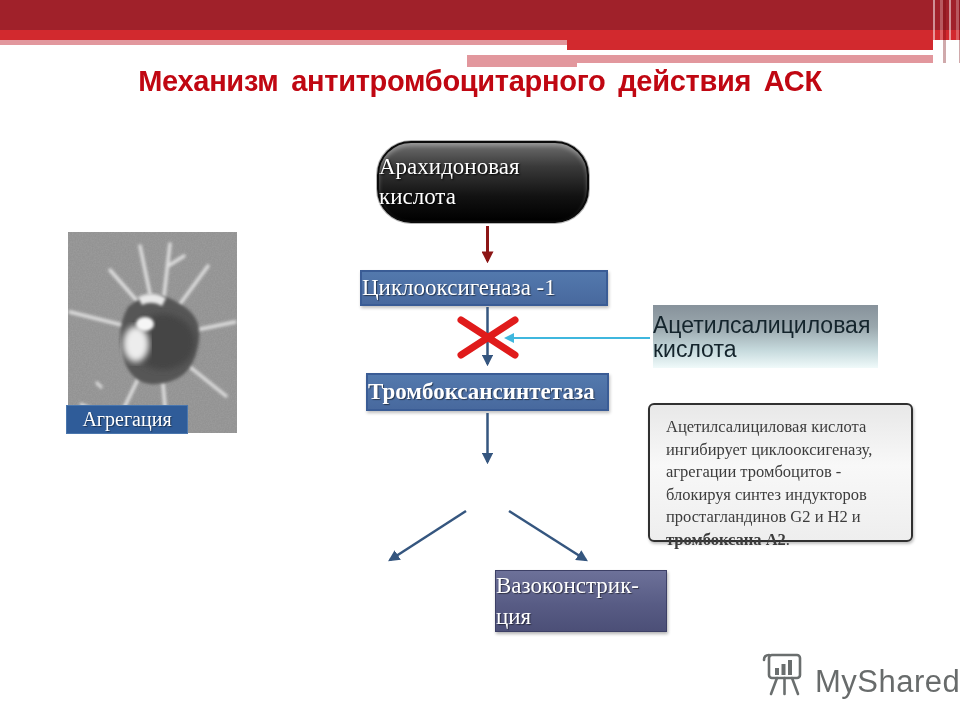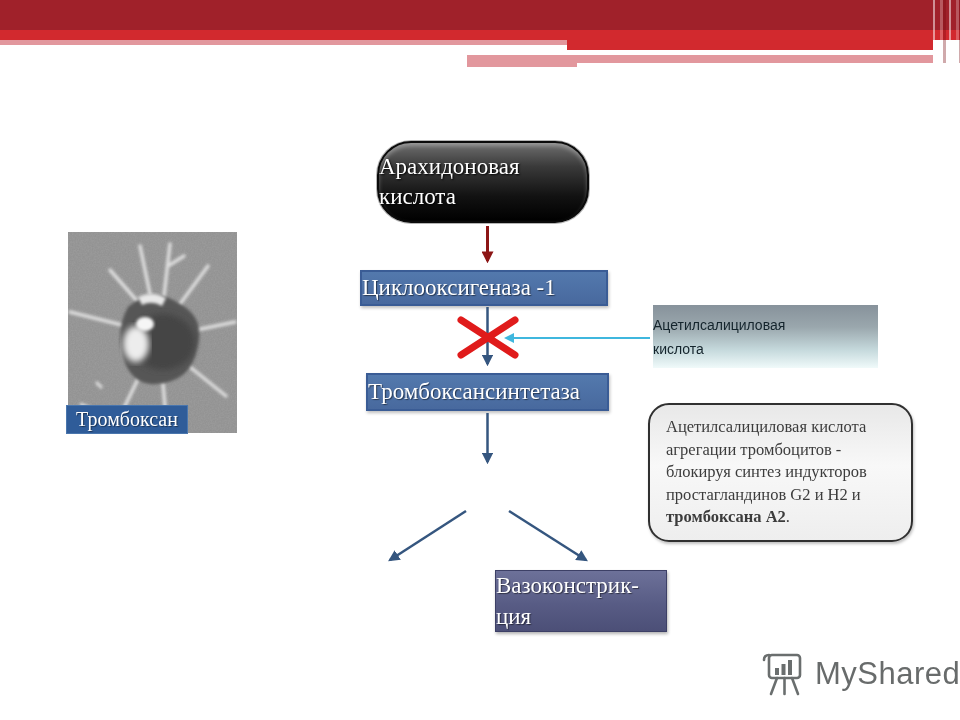--- a/index.html
+++ b/index.html
@@ -54,75 +54,76 @@
     border:2px solid #0b0b0b;
     box-shadow:inset 0 3px 4px rgba(255,255,255,.30), 0 0 0 1px #b5b5b5;
     font-size:23px; line-height:30px; text-shadow:1px 1px 2px #000;
   }
   .box-blue {
     background:linear-gradient(180deg,#5379ad 0%,#48699e 100%);
     border:2px solid #3a5c95; box-shadow:1px 2px 3px rgba(0,0,0,.25);
     font-size:23px; text-shadow:1px 1px 1px rgba(0,0,0,.5);
   }
   .box-cox        { left:360px; top:270px; width:248px; height:36px; }
-  .box-synthetase { left:366px; top:373px; width:243px; height:38px; }
+  .box-synthetase { left:366px; top:373px; width:243px; height:38px;font-weight:bold; }
   .box-txa2 {
     left:374px; top:472px; width:226px; height:36px;
     background:linear-gradient(120deg,#ffffff 0%,#ededed 45%,#d2d2d2 100%);
     border:2px solid #4f4f4f; color:#1f1f1f; font-size:25px;
     box-shadow:1px 2px 3px rgba(0,0,0,.3);
   }
   .box-txa2 sub { font-size:15px; }
   .box-slate {
     background:linear-gradient(180deg,#6d7199 0%,#585c85 55%,#4c4f77 100%);
     border:1px solid #3d4066; box-shadow:1px 2px 3px rgba(0,0,0,.3);
     font-size:23px; line-height:31px; text-shadow:1px 1px 1px rgba(0,0,0,.5);
   }
   .box-aggregation { left:307px; top:570px; width:158px; height:62px; }
   .box-vaso        { left:495px; top:570px; width:172px; height:62px; }
   .box-aspirin {
     left:653px; top:305px; width:225px; height:63px;
     background:linear-gradient(180deg,#87929b 0%,#9aa7ad 35%,#c6dadd 72%,#f0fafa 100%);
     color:#14242c; font-family:"Liberation Sans", sans-serif;
-    font-size:14px; line-height:24px;
+    font-size:23px; line-height:24px;
   }
 
   
   .note {
-    left:648px; top:403px; width:265px; height:139px; border-radius:21px;
+    left:648px; top:403px; width:265px; height:139px; border-radius:6px;
     border:2px solid #303030;
     background:linear-gradient(180deg,#e8e8e8 0%,#f8f8f8 45%,#eeeeee 100%);
     color:#3c3c3c; font-size:16.5px; line-height:22.6px;
     padding:11px 0 0 16px; box-shadow:1px 2px 3px rgba(0,0,0,.25);
   }
 
   
   .arrows { left:0; top:0; width:960px; height:720px; pointer-events:none; }
 
   
-  .watermark { left:760px; top:648px; display:flex; align-items:center; opacity:.9; }
+  .watermark { left:760px; top:648px; display:flex; align-items:flex-end; opacity:.9; }
   .watermark-text {
     font-family:"Liberation Sans", sans-serif; font-size:31px; color:#585c5c;
     margin-left:9px; letter-spacing:0.5px;
   }
 </style>
 </head>
 <body>
 
 <div class="slide">
 
   <div class="abs hdr-dark"></div>
   <div class="abs hdr-bright"></div>
   <div class="abs hdr-pink-left"></div>
   <div class="abs hdr-red-right"></div>
   <div class="abs hdr-white-right"></div>
   <div class="abs hdr-pink-right"></div>
   <div class="abs hdr-pink-step"></div>
   <div class="abs hdr-stripes"></div>
 
+  <div class="abs title">Механизм антитромбоцитарного действия АСК</div>
 
   <svg class="abs platelet" viewBox="0 0 169 201">
     <defs>
       <filter id="grain" x="0" y="0" width="100%" height="100%">
         <feTurbulence type="fractalNoise" baseFrequency="0.7" numOctaves="2" stitchTiles="stitch"></feTurbulence>
         <feColorMatrix type="matrix" values="0 0 0 0 0.55  0 0 0 0 0.55  0 0 0 0 0.55  0 0 0 0.5 0"></feColorMatrix>
       </filter>
       <filter id="soft">
           <feGaussianBlur stdDeviation="1.6"></feGaussianBlur>
         </filter>
@@ -148,21 +149,21 @@
 
     <path d="M60,75 Q85,53 112,72 Q138,86 129,117 Q123,147 95,151 Q68,157 57,131 Q46,100 60,75 Z" fill="#565656" filter="url(#soft)"></path>
     <ellipse cx="95" cy="110" rx="32" ry="28" fill="#444444" filter="url(#softer)"></ellipse>
     <ellipse cx="68" cy="112" rx="13" ry="18" fill="#ededed" filter="url(#softer)"></ellipse>
     <ellipse cx="77" cy="92" rx="9" ry="7" fill="#f6f6f6" filter="url(#soft)"></ellipse>
     <path d="M70,65 Q85,58 98,66 L94,74 Q84,68 74,73 Z" fill="#e8e8e8" filter="url(#soft)"></path>
     <path d="M12,172 l10,4 M28,150 l6,6" stroke="#e0e0e0" stroke-width="3" filter="url(#soft)"></path>
   </svg>
 
   <div class="abs platelet-label">
-    <span>Тромбоксан</span>
+    <span>Агрегация</span>
   </div>
 
   <div class="abs fbox box-arachidonic">
     <span>Арахидоновая</span>
     <span>кислота</span>
   </div>
 
   <div class="abs fbox box-blue box-cox">
     <span>Циклооксигеназа -1</span>
   </div>
@@ -178,20 +179,21 @@
     <span>ция</span>
   </div>
 
   <div class="abs fbox box-aspirin">
     <span>Ацетилсалициловая</span>
     <span>кислота</span>
   </div>
 
   <div class="abs note">
     <div>Ацетилсалициловая кислота</div>
+    <div>ингибирует циклооксигеназу,</div>
     <div>агрегации тромбоцитов -</div>
     <div>блокируя синтез индукторов</div>
     <div>простагландинов G2 и H2 и</div>
     <div><b>тромбоксана А2</b><span>.</span></div>
   </div>
 
   <svg class="abs arrows" viewBox="0 0 960 720">
     <defs>
       <marker id="headRed" viewBox="0 0 10 10" refX="8" refY="5" markerWidth="4" markerHeight="4" orient="auto">
           <path d="M0,0 L10,5 L0,10 z" fill="#8C1616"></path>

